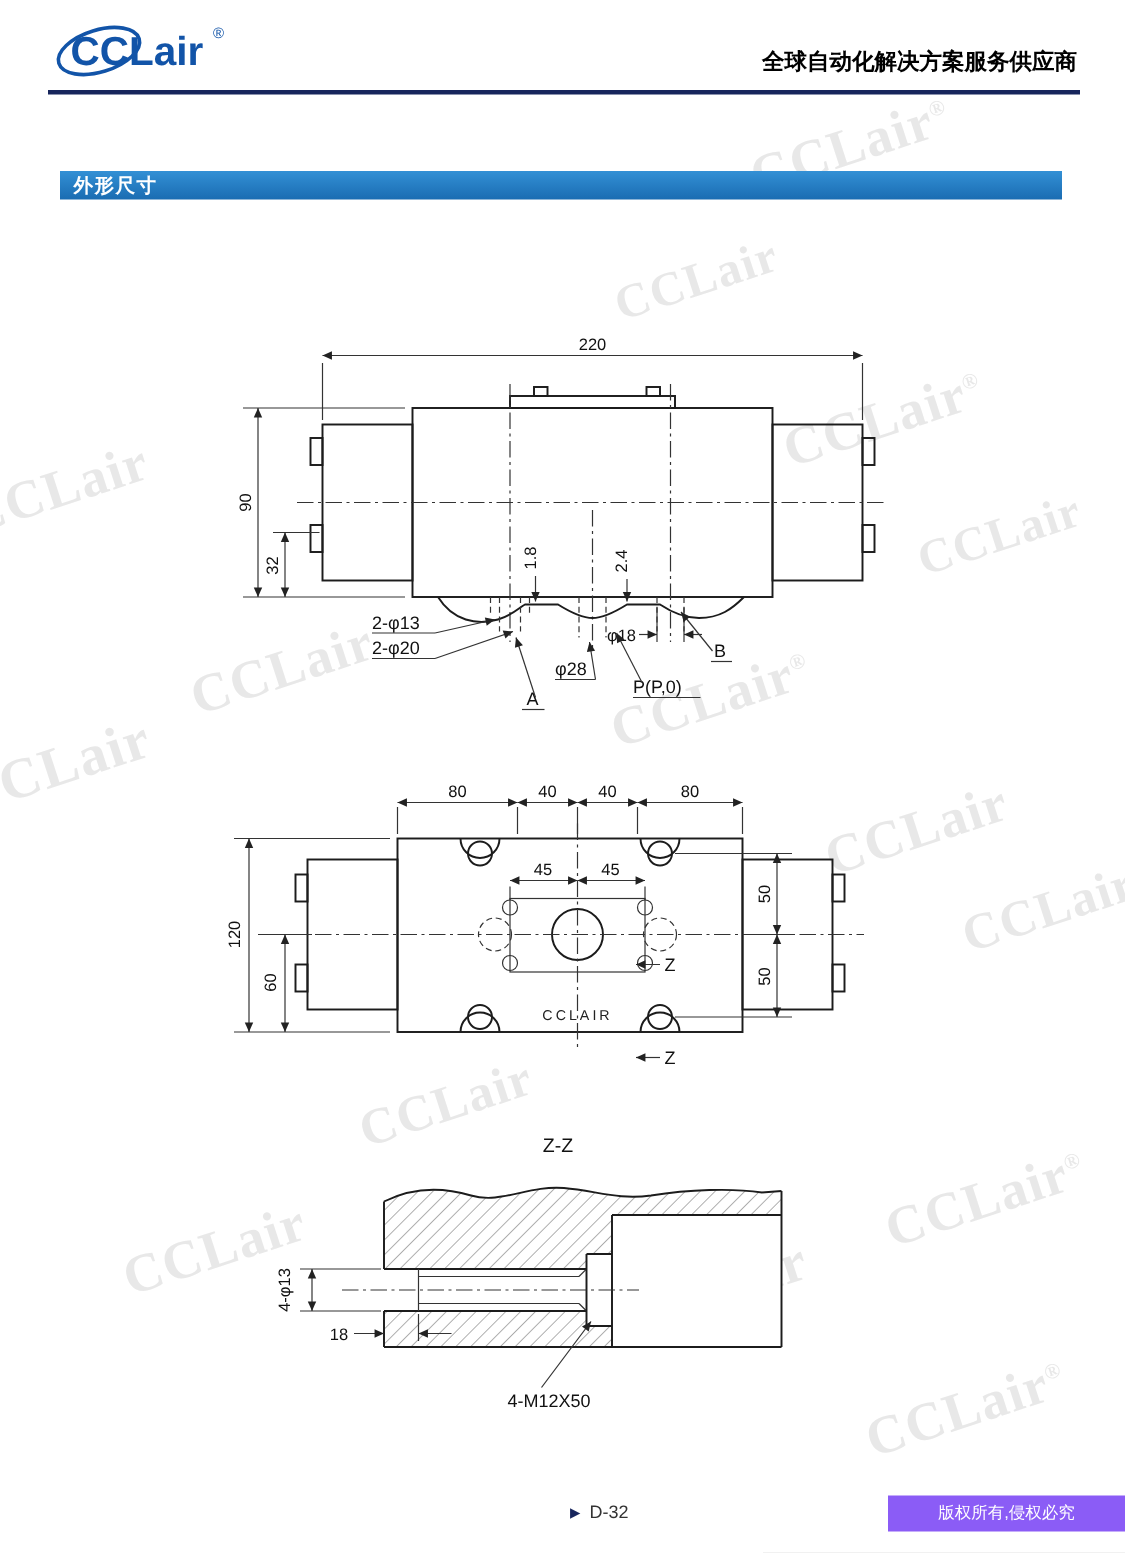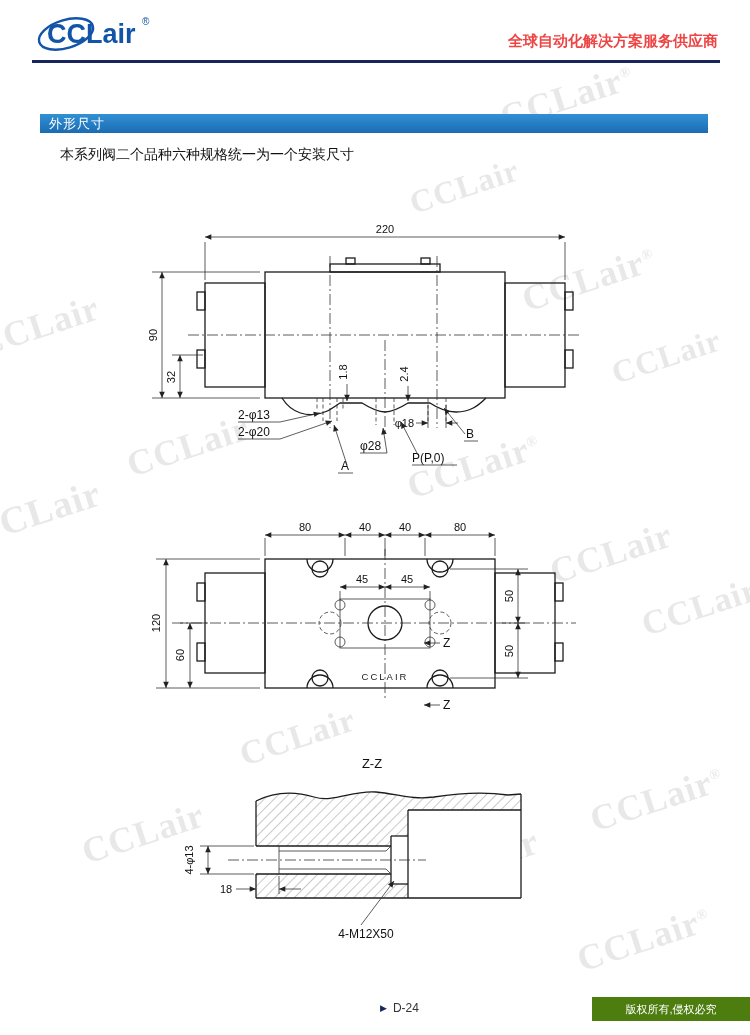--- a/index.html
+++ b/index.html
@@ -10,48 +10,48 @@
   
   .wm-layer{position:absolute;inset:0;z-index:0;pointer-events:none}
   .wm{position:absolute;font-weight:700;color:#8f8f8f;opacity:.20;transform:rotate(-18deg);
       letter-spacing:1px;white-space:nowrap;font-family:"Liberation Serif",serif}
   .wm sup{font-size:.4em}
 
   .content{position:absolute;inset:0;z-index:1}
 
   
   .logo{position:absolute;left:34px;top:10px}
-  .tagline{position:absolute;right:32px;top:32px;color:#ef4444;font-weight:bold;font-size:15px}
+  .tagline{position:absolute;right:32px;top:32px;color:#000000;font-weight:bold;font-size:15px}
   .rule{position:absolute;left:32px;right:30px;top:60px;height:3px;background:#17255c}
 
   
   .section-bar{position:absolute;left:40px;top:114px;width:668px;height:19px;
       background:linear-gradient(to bottom,#3390d5,#1a6cb2);color:#fff;font-size:13px;
-      font-weight:normal;line-height:19px;padding-left:9px;letter-spacing:1px}
+      font-weight:bold;line-height:19px;padding-left:9px;letter-spacing:1px}
   .intro{position:absolute;left:60px;top:146px;font-size:14px;color:#111}
 
   
-  .d1{position:absolute;left:110px;top:222px}
+  .d1{position:absolute;left:120px;top:222px}
   .d2{position:absolute;left:110px;top:521px}
   .d3{position:absolute;left:176px;top:748px}
 
   svg text{font-family:"Liberation Sans",sans-serif}
   .dim{font-size:11px;fill:#111}
   .lbl{font-size:12px;fill:#111}
   .ttl{font-size:13px;fill:#111}
   .brand{font-size:9.5px;fill:#222;letter-spacing:2px}
   .thin{stroke:#333;stroke-width:.8;fill:none}
   .med{stroke:#1c1c1c;stroke-width:1.3;fill:none}
   .cl{stroke-dasharray:11 3 2 3}
   .hid{stroke-dasharray:4 2.5}
 
   
   .page-num{position:absolute;left:380px;top:1001px;font-size:12px;color:#333;display:flex;align-items:center;gap:6px}
   .tri{color:#17255c;font-size:9px}
-  .copy-bar{position:absolute;left:592px;right:0;top:997px;height:24px;background:#4d7c0f;
+  .copy-bar{position:absolute;left:592px;right:0;top:997px;height:24px;background:#8b5cf6;
       color:#fff;font-size:11px;line-height:24px;text-align:center}
 </style>
 </head>
 <body>
 
 <div class="page">
 
   <div class="wm-layer">
     <div class="wm" style="left:498px;top:76px;font-size:36px"><span>CCLair</span><sup>®</sup></div>
     <div class="wm" style="left:408px;top:168px;font-size:32px"><span>CCLair</span></div>
@@ -78,21 +78,20 @@
         <text x="13" y="33" font-size="27" font-weight="bold" fill="#1254a8">CCLair</text>
         <text x="108" y="15" font-size="10" fill="#1254a8">®</text>
       </svg>
     </div>
     <div class="tagline">全球自动化解决方案服务供应商</div>
     <div class="rule"></div>
 
     <div class="section-bar">
       <span>外形尺寸</span>
     </div>
-    <p class="intro">本系列阀二个品种六种规格统一为一个安装尺寸</p>
 
     <div class="d1">
       <svg width="560" height="262" viewBox="0 0 560 262">
         <defs>
           <marker id="a1" viewBox="0 0 10 10" refX="9" refY="5" markerWidth="9" markerHeight="7" markerUnits="userSpaceOnUse" orient="auto-start-reverse">
             <path d="M0,1 L9,5 L0,9 Z" fill="#222"></path>
           </marker>
         </defs>
 
         <g>
@@ -360,18 +359,18 @@
 
         <g>
           <line x1="185" y1="177" x2="218" y2="133" class="thin" marker-end="url(#a3)"></line>
           <text x="190" y="190" class="lbl" text-anchor="middle">4-M12X50</text>
         </g>
       </svg>
     </div>
 
     <div class="page-num">
       <span class="tri">▶</span>
-      <span>D-24</span>
+      <span>D-32</span>
     </div>
     <div class="copy-bar">版权所有,侵权必究</div>
 
   </div>
 </div>
 
 </body></html>

